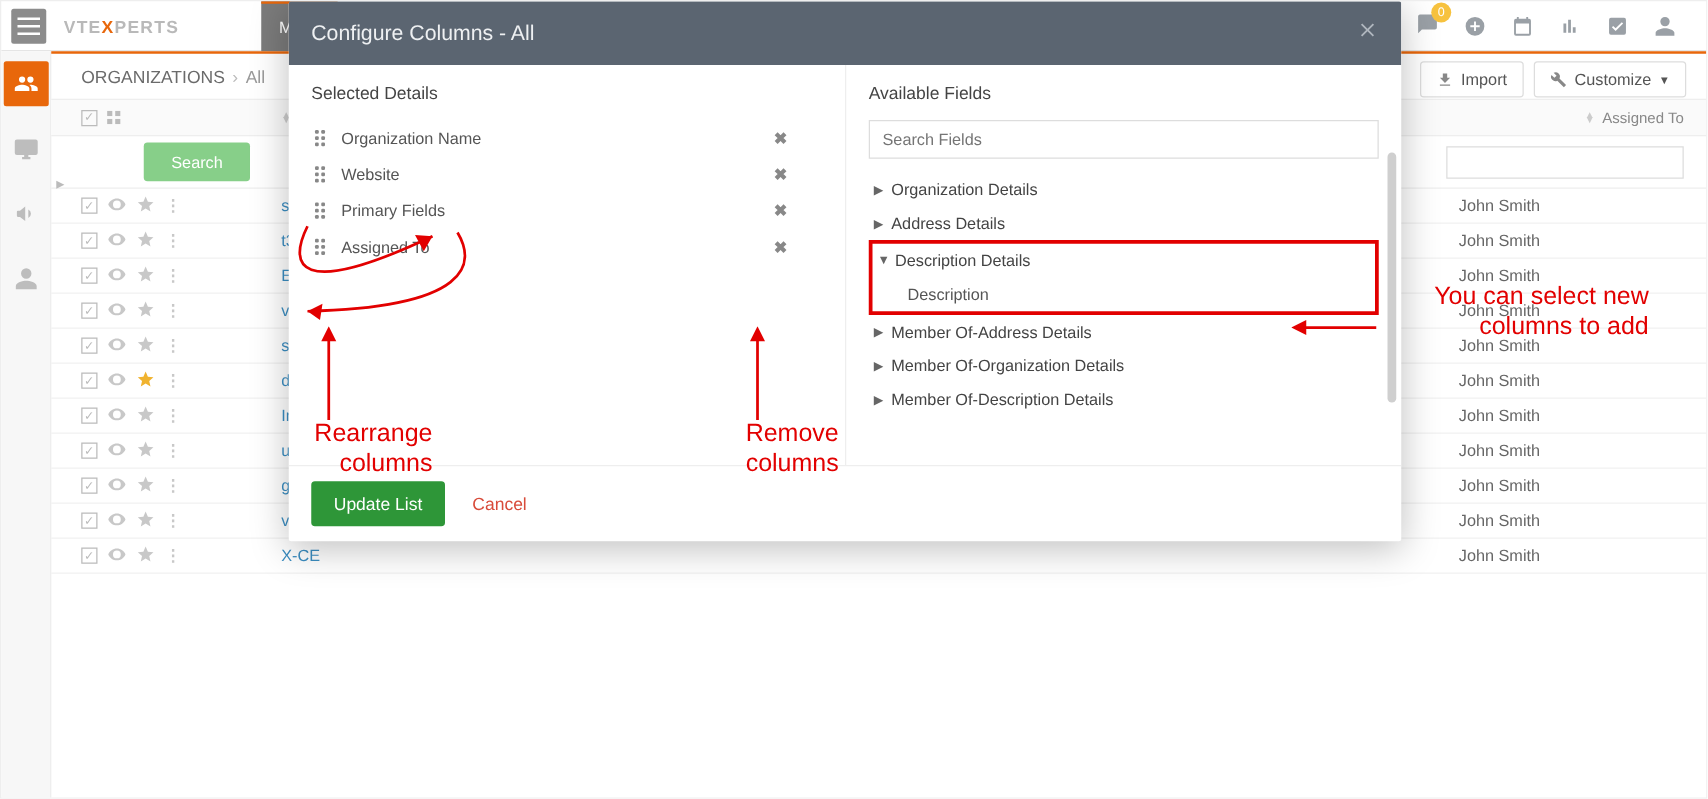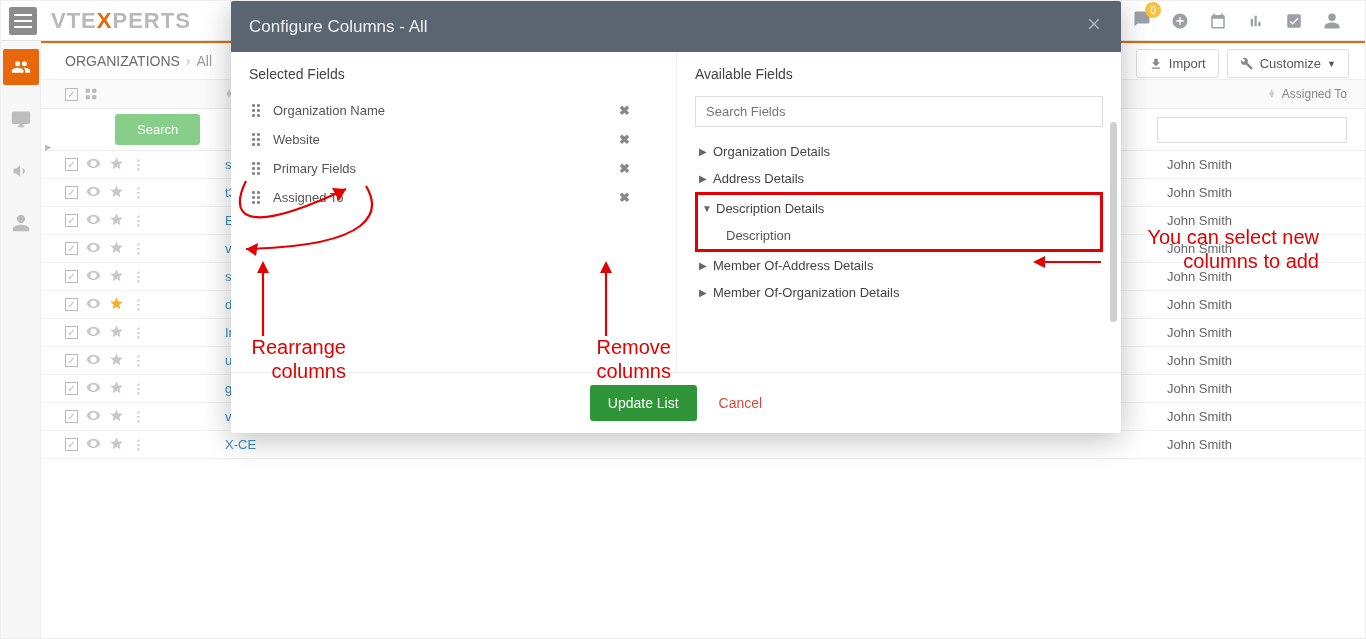--- a/index.html
+++ b/index.html
@@ -2,21 +2,21 @@
 <html><head>
 <meta charset="utf-8">
 <style>
   * { box-sizing: border-box; }
   html, body { margin:0; padding:0; font-family: Arial, Helvetica, sans-serif; font-size:13px; color:#444; background:#fff; }
   .page { width:1366px; height:639px; position:relative; overflow:hidden; border:1px solid #eee;}
   
   .topbar { height:40px; display:flex; align-items:center; border-bottom:1px solid #e5e5e5; padding:0 8px; gap:6px;}
   .hamburger { width:28px; height:28px; background:#8c8c8c; color:#fff; display:flex; flex-direction:column; justify-content:center; align-items:center; cursor:pointer; border-radius:2px;}
   .hamburger span { display:block; width:18px; height:2px; background:#fff; margin:2px 0;}
-  .logo { font-weight:600; font-size:22px; letter-spacing:1px; color:#b9b9b9; margin-left:8px; user-select:none;}
+  .logo { font-weight:600; font-size:14px; letter-spacing:1px; color:#b9b9b9; margin-left:8px; user-select:none;}
   .logo .x { color:#e8670b; }
   .menu-btn { background:#7b7b7b; color:#fff; padding:10px 14px; font-size:13px; height:40px; display:flex; align-items:center; cursor:pointer; border-top:2px solid #e8670b; margin-left:60px;}
   .search-wrap { display:flex; align-items:center; flex:1; margin-left:8px; position:relative; max-width:300px;}
   .search-wrap svg { fill:#bbb;}
   .search-input { border:none; outline:none; padding:6px 8px; font-size:13px; color:#777; width:230px;}
   .search-clear { color:#ccc; position:absolute; right:4px;}
   .top-icons { margin-left:auto; display:flex; align-items:center; gap:20px; padding-right:16px;}
   .top-icons .ticon { width:18px; height:18px; fill:#9aa0a6; cursor:pointer; position:relative;}
   .brandx { font-weight:bold; color:#52a0d6; font-size:20px; font-family: 'Arial Black', sans-serif;}
   .chatbadge { position:relative;}
@@ -64,21 +64,21 @@
   .grip span{ width:3px; height:3px; background:#888; margin:1px; border-radius:1px;}
   .remove { margin-left:auto; margin-right:36px; color:#888; cursor:pointer; font-weight:bold;}
   .search-fields { width:100%; border:1px solid #ddd; padding:7px 10px; font-size:13px; color:#777; margin-bottom:11px;}
   .group { padding:6px 4px; color:#444; cursor:pointer; display:flex; align-items:center; gap:6px;}
   .group .caret { font-size:10px; color:#666; width:8px;}
   .group.expanded .caret::before { content:"▼"; }
   .group:not(.expanded) .caret::before { content:"▶"; }
   .subitem { padding:6px 4px 6px 28px; color:#555;}
   .highlight-box { border:3px solid #e20000; }
   .scrollbar { position:absolute; right:4px; top:70px; width:7px; height:200px; background:#cfcfcf; border-radius:4px;}
-  .modal-footer { border-top:1px solid #eee; padding:12px 18px; display:flex; justify-content:center; align-items:center; gap:22px;}
+  .modal-footer { border-top:1px solid #eee; padding:12px 18px; display:flex; justify-content:flex-start; align-items:center; gap:22px;}
   .btn-primary { background:#2e9638; color:#fff; border:none; padding:10px 18px; border-radius:3px; font-size:14px; cursor:pointer; font-weight:500;}
   .btn-link { color:#d84b3a; cursor:pointer; font-size:14px;}
   
   .anno { position:absolute; color:#e20000; font-size:20px; font-weight:400; text-align:right; line-height:1.2; pointer-events:none;}
   svg.anno-arrow { position:absolute; pointer-events:none; }
   svg.anno-arrow path, svg.anno-arrow line { stroke:#e20000; stroke-width:2.2; fill:none;}
   svg.anno-arrow .head { fill:#e20000; stroke:none;}
   
   .chkbox { width:13px; height:13px; border:1px solid #bbb; display:inline-flex; align-items:center; justify-content:center; color:#bbb; font-size:10px;}
 </style>
@@ -369,21 +369,21 @@
       <div class="modal-header">
         <span>Configure Columns - All</span>
         <span class="close">
           <svg width="18" height="18" viewBox="0 0 24 24" fill="#aeb5bd">
               <path d="M19 6.4L17.6 5 12 10.6 6.4 5 5 6.4 10.6 12 5 17.6 6.4 19 12 13.4 17.6 19 19 17.6 13.4 12z"></path>
             </svg>
         </span>
       </div>
       <div class="modal-body">
         <div class="mb-left">
-          <div class="mb-title">Selected Fields</div>
+          <div class="mb-title">Selected Details</div>
           <div id="selected-fields">
               <div class="sel-item">
     <span class="grip">
                   <span></span>
                   <span></span>
                   <span></span>
                   <span></span>
                   <span></span>
                   <span></span>
                 </span>
@@ -454,20 +454,26 @@
               <div>
                 <div class="group">
                   <span class="caret"></span>
                   <span>Member Of-Address Details</span>
                 </div>
               </div>
               <div>
                 <div class="group">
                   <span class="caret"></span>
                   <span>Member Of-Organization Details</span>
+                </div>
+              </div>
+              <div>
+                <div class="group">
+                  <span class="caret"></span>
+                  <span>Member Of-Description Details</span>
                 </div>
               </div>
             </div>
           <div class="scrollbar"></div>
         </div>
       </div>
       <div class="modal-footer">
         <button class="btn-primary">Update List</button>
         <span class="btn-link">Cancel</span>
       </div>

